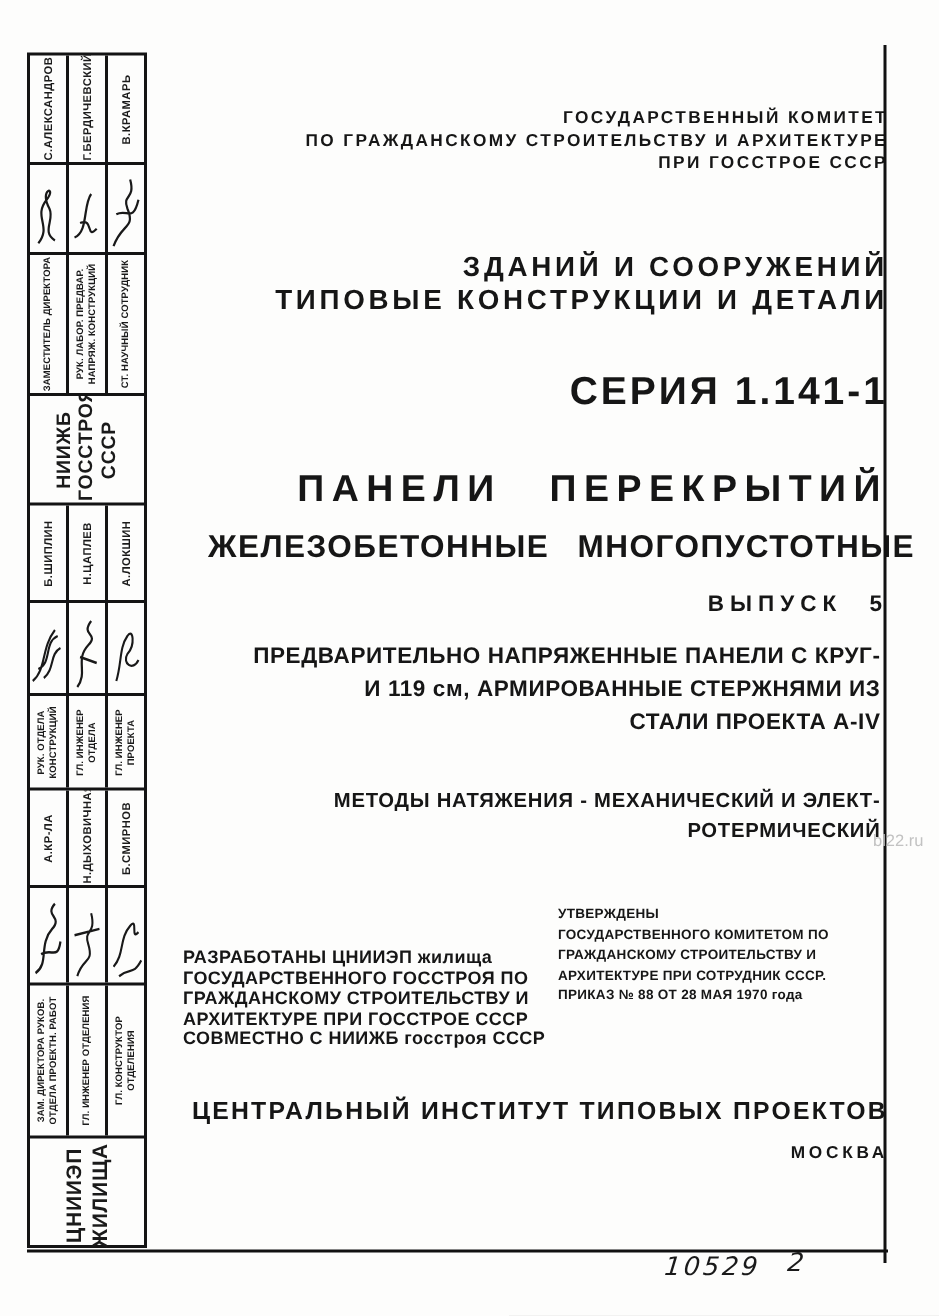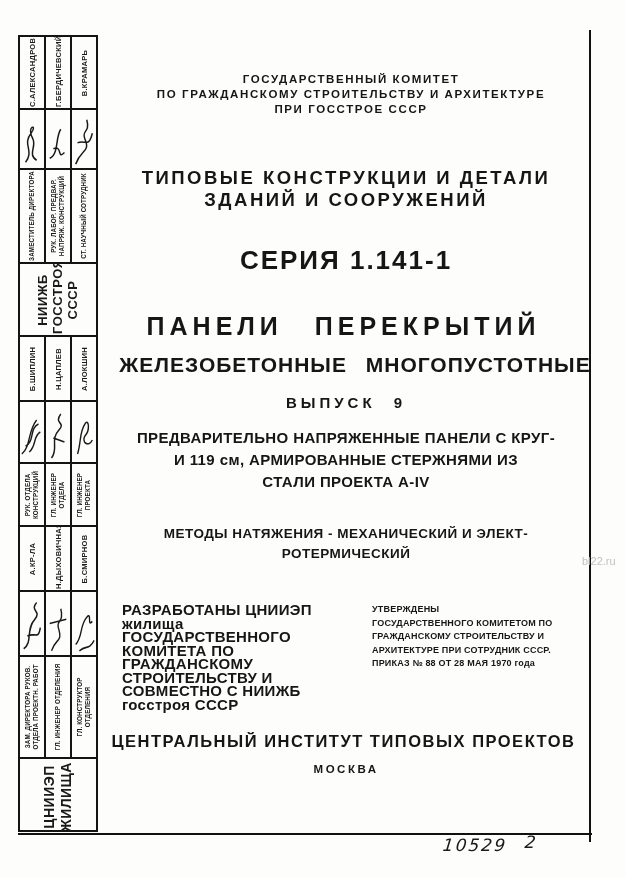--- a/index.html
+++ b/index.html
@@ -3,32 +3,32 @@
 <meta charset="utf-8">
 <style>
   * { margin:0; padding:0; box-sizing:border-box; }
   html,body { background:#e9e9e9; }
   .page {
     position:relative; width:626px; height:877px; margin:0 auto;
     background:#fdfdfc; overflow:hidden; color:#161616;
     font-family:"Liberation Sans", sans-serif; font-weight:700;
   }
   .abs { position:absolute; }
-  .ctr { text-align:center; }
+  .ctr { text-align:right; }
 
   
   .committee { left:110px; top:72px; width:482px; font-size:11.5px; line-height:15px; letter-spacing:1.6px; }
   .series-header { left:100px; top:167px; width:492px; font-size:18.5px; line-height:22px; letter-spacing:2.5px; }
   .series-num { left:100px; top:245px; width:492px; font-size:26px; letter-spacing:2px; }
   .title-1 { left:95px; top:312px; width:497px; font-size:25px; letter-spacing:5px; word-spacing:20px; }
   .title-2 { left:88px; top:353px; width:510px; font-size:21px; letter-spacing:1px; word-spacing:12px;margin-left:12px; }
   .issue { left:100px; top:394px; width:492px; font-size:15px; letter-spacing:4px; word-spacing:10px; }
   .descr { left:105px; top:427px; width:482px; font-size:15px; line-height:22px; letter-spacing:0.4px; }
   .methods { left:105px; top:524px; width:482px; font-size:13.5px; line-height:20px; letter-spacing:0.5px; }
-  .dev-col { left:122px; top:603px; width:245px; font-size:15px; line-height:13.5px; letter-spacing:0.3px; text-align:left; }
+  .dev-col { left:122px; top:632px; width:245px; font-size:12px; line-height:13.5px; letter-spacing:0.3px; text-align:left; }
   .app-col { left:372px; top:603px; width:218px; font-size:9px; line-height:13.5px; letter-spacing:0.2px; text-align:left; }
   .institute { left:95px; top:732px; width:497px; font-size:16.5px; letter-spacing:1.5px; }
   .city { left:100px; top:763px; width:492px; font-size:11.5px; letter-spacing:2.5px; }
 
   
   .vline-right { left:589px; top:30px; width:2px; height:812px; background:#111; }
   .hline-bottom { left:18px; top:833px; width:574px; height:2px; background:#111; }
 
   
   .handnum { font-family:"DejaVu Sans", sans-serif; font-style:italic; font-weight:400;
@@ -214,46 +214,47 @@
     </div>
   </div>
 
   <div class="abs ctr committee">
     <div>ГОСУДАРСТВЕННЫЙ  КОМИТЕТ</div>
     <div>ПО ГРАЖДАНСКОМУ  СТРОИТЕЛЬСТВУ  И  АРХИТЕКТУРЕ</div>
     <div>ПРИ  ГОССТРОЕ  СССР</div>
   </div>
 
   <div class="abs ctr series-header">
+    <div>ЗДАНИЙ  И  СООРУЖЕНИЙ</div>
     <div>ТИПОВЫЕ  КОНСТРУКЦИИ  И  ДЕТАЛИ</div>
-    <div>ЗДАНИЙ  И  СООРУЖЕНИЙ</div>
   </div>
 
   <div class="abs ctr series-num">СЕРИЯ 1.141-1</div>
 
   <div class="abs ctr title-1">ПАНЕЛИ ПЕРЕКРЫТИЙ</div>
   <div class="abs ctr title-2">ЖЕЛЕЗОБЕТОННЫЕ МНОГОПУСТОТНЫЕ</div>
 
-  <div class="abs ctr issue">ВЫПУСК 9</div>
+  <div class="abs ctr issue">ВЫПУСК 5</div>
 
   <div class="abs ctr descr">
     <div>ПРЕДВАРИТЕЛЬНО  НАПРЯЖЕННЫЕ  ПАНЕЛИ  С  КРУГ-</div>
     <div>И  119 см,  АРМИРОВАННЫЕ  СТЕРЖНЯМИ  ИЗ</div>
     <div>СТАЛИ  ПРОЕКТА  А-IV</div>
   </div>
 
   <div class="abs ctr methods">
     <div>МЕТОДЫ  НАТЯЖЕНИЯ - МЕХАНИЧЕСКИЙ  И  ЭЛЕКТ-</div>
     <div>РОТЕРМИЧЕСКИЙ</div>
   </div>
 
   <div class="abs dev-col">
     <div>РАЗРАБОТАНЫ  ЦНИИЭП жилища</div>
-    <div>ГОСУДАРСТВЕННОГО  КОМИТЕТА  ПО</div>
+    <div>ГОСУДАРСТВЕННОГО  ГОССТРОЯ  ПО</div>
     <div>ГРАЖДАНСКОМУ  СТРОИТЕЛЬСТВУ  И</div>
+    <div>АРХИТЕКТУРЕ  ПРИ  ГОССТРОЕ  СССР</div>
     <div>СОВМЕСТНО  С  НИИЖБ  госстроя  СССР</div>
   </div>
 
   <div class="abs app-col">
     <div>УТВЕРЖДЕНЫ</div>
     <div>ГОСУДАРСТВЕННОГО  КОМИТЕТОМ  ПО</div>
     <div>ГРАЖДАНСКОМУ  СТРОИТЕЛЬСТВУ  И</div>
     <div>АРХИТЕКТУРЕ  ПРИ  СОТРУДНИК  СССР.</div>
     <div>ПРИКАЗ № 88 ОТ 28 МАЯ 1970 года</div>
   </div>

